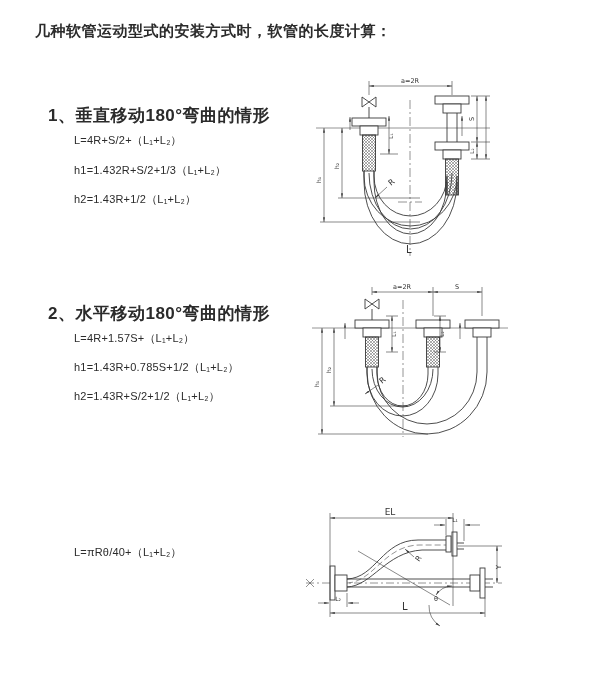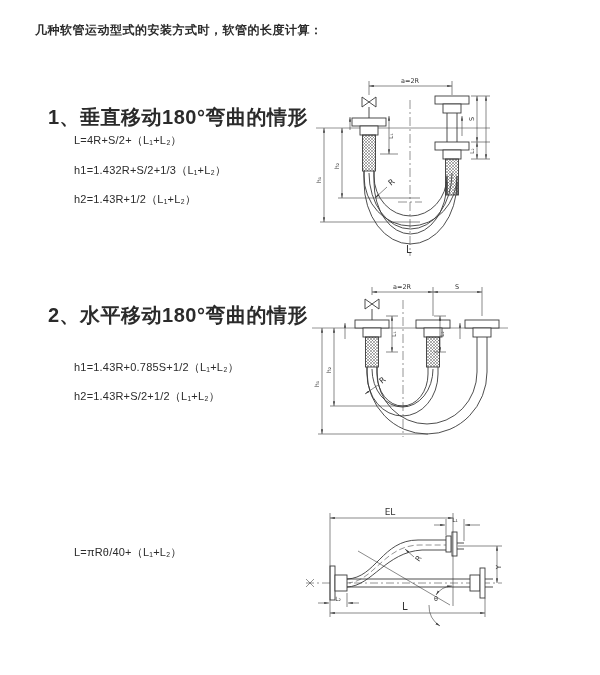--- a/index.html
+++ b/index.html
@@ -1,37 +1,38 @@
 <!DOCTYPE html>
 <html><head>
 <meta charset="utf-8">
 <style>
   html,body{margin:0;padding:0;background:#fff;}
   .page{position:relative;width:600px;height:675px;background:#ffffff;overflow:hidden;
         font-family:"Liberation Sans","DejaVu Sans",sans-serif;color:#2b2b2b;}
-  .title{position:absolute;left:35px;top:22px;font-size:12px;font-weight:bold;letter-spacing:.5px;text-align:right;}
-  .sec-heading{position:absolute;left:48px;font-size:20px;font-weight:bold;letter-spacing:.5px;}
+  .title{position:absolute;left:35px;top:22px;font-size:15px;font-weight:bold;letter-spacing:.5px;text-align:right;}
+  .sec-heading{position:absolute;left:48px;font-size:17px;font-weight:bold;letter-spacing:.5px;}
   .formula{position:absolute;left:74px;font-size:11px;font-weight:normal;letter-spacing:.2px;}
   .dwg{position:absolute;}
   svg text{font-family:"DejaVu Sans",sans-serif;fill:#333;}
   svg{shape-rendering:geometricPrecision;}
 </style>
 </head>
 <body>
 
 <div class="page">
 
   <div class="title">几种软管运动型式的安装方式时，软管的长度计算：</div>
 
   <div class="sec-heading" style="top:104px">1、垂直移动180°弯曲的情形</div>
   <div class="formula" style="top:133px">L=4R+S/2+（L₁+L₂）</div>
   <div class="formula" style="top:163px">h1=1.432R+S/2+1/3（L₁+L₂）</div>
   <div class="formula" style="top:192px">h2=1.43R+1/2（L₁+L₂）</div>
 
   <div class="sec-heading" style="top:302px">2、水平移动180°弯曲的情形</div>
+  <div class="formula" style="top:331px">L=4R+1.57S+（L₁+L₂）</div>
   <div class="formula" style="top:360px">h1=1.43R+0.785S+1/2（L₁+L₂）</div>
   <div class="formula" style="top:389px">h2=1.43R+S/2+1/2（L₁+L₂）</div>
 
   <div class="formula" style="top:545px">L=πRθ/40+（L₁+L₂）</div>
 
   <svg class="dwg" style="left:312px;top:70px" width="285" height="192" viewBox="0 0 285 192">
     <defs>
       <pattern id="ht1" width="3" height="3" patternUnits="userSpaceOnUse">
         <path d="M0,3 L3,0 M0,0 L3,3" stroke="#4a4a4a" stroke-width="0.45"></path>
       </pattern>

